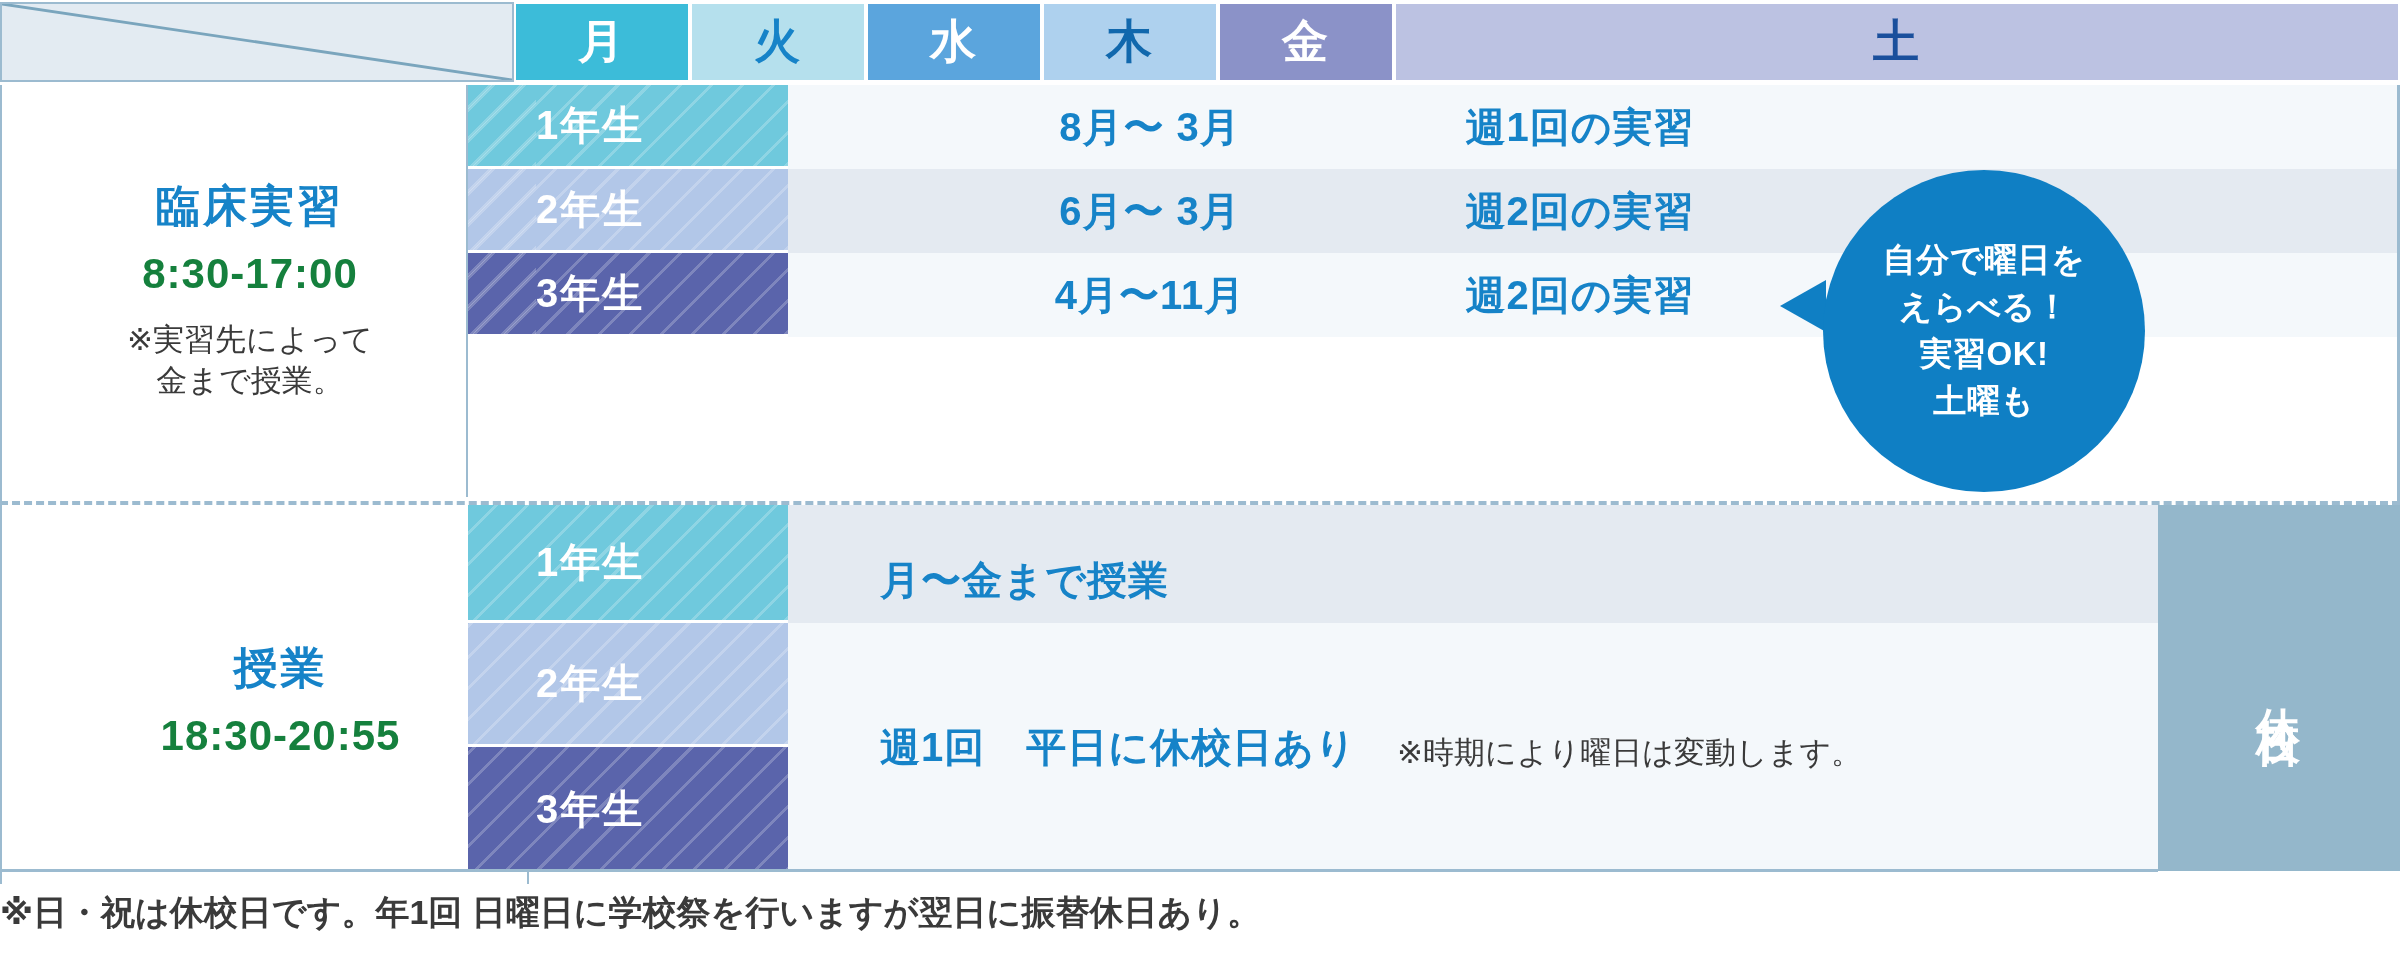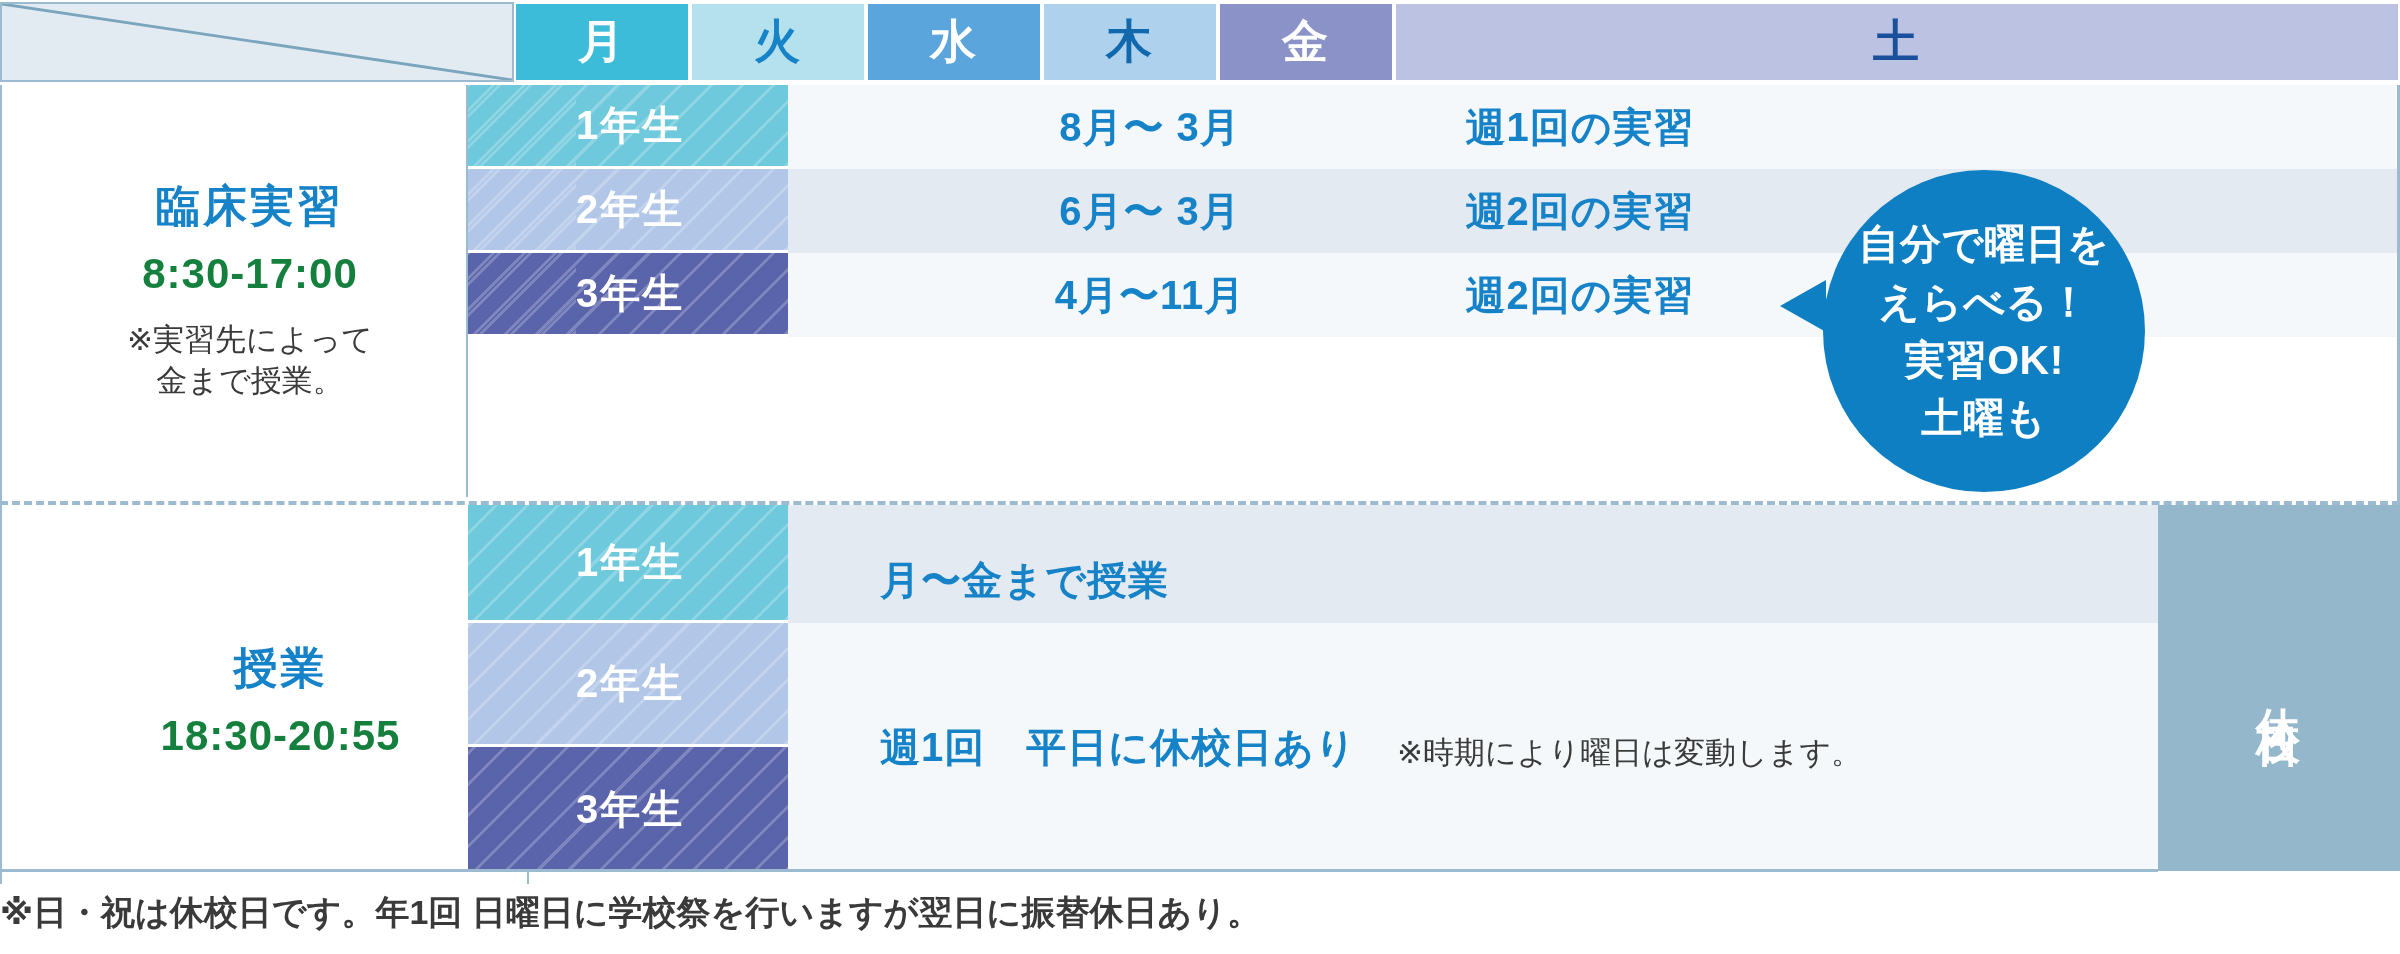--- a/index.html
+++ b/index.html
@@ -26,21 +26,21 @@
   }
   .dayhead{
     border:2px solid #ffffff;
     font-size:46px;font-weight:bold;letter-spacing:2px;
   }
 
   
   .gradecell{
     border-bottom:3px solid #ffffff;
     color:#ffffff;font-size:40px;font-weight:bold;letter-spacing:2px;
-    justify-content:flex-start;padding-left:108px;
+    justify-content:flex-start;padding-left:68px;
     overflow:hidden;
   }
   .gradecell .stripe{
     position:absolute;inset:0;
     background-image:repeating-linear-gradient(-45deg,
         rgba(255,255,255,.22) 0px, rgba(255,255,255,.22) 3px,
         rgba(255,255,255,0) 3px, rgba(255,255,255,0) 22px);
     pointer-events:none;
   }
   .gradecell span{position:relative;z-index:2;}
@@ -81,21 +81,21 @@
     letter-spacing:10px;
     display:flex;align-items:center;justify-content:center;
   }
 
   
   .bubble{
     position:absolute;
     background:#0f7fc4;border-radius:50%;
     display:flex;align-items:center;justify-content:center;
     color:#ffffff;text-align:center;
-    font-size:41px;font-weight:bold;line-height:1.42;letter-spacing:.5px;
+    font-size:33px;font-weight:bold;line-height:1.42;letter-spacing:.5px;
     z-index:40;
   }
   .bubble-tail{
     position:absolute;z-index:39;
     width:0;height:0;
     border-top:26px solid transparent;
     border-bottom:26px solid transparent;
     border-right:46px solid #0f7fc4;
   }
 

